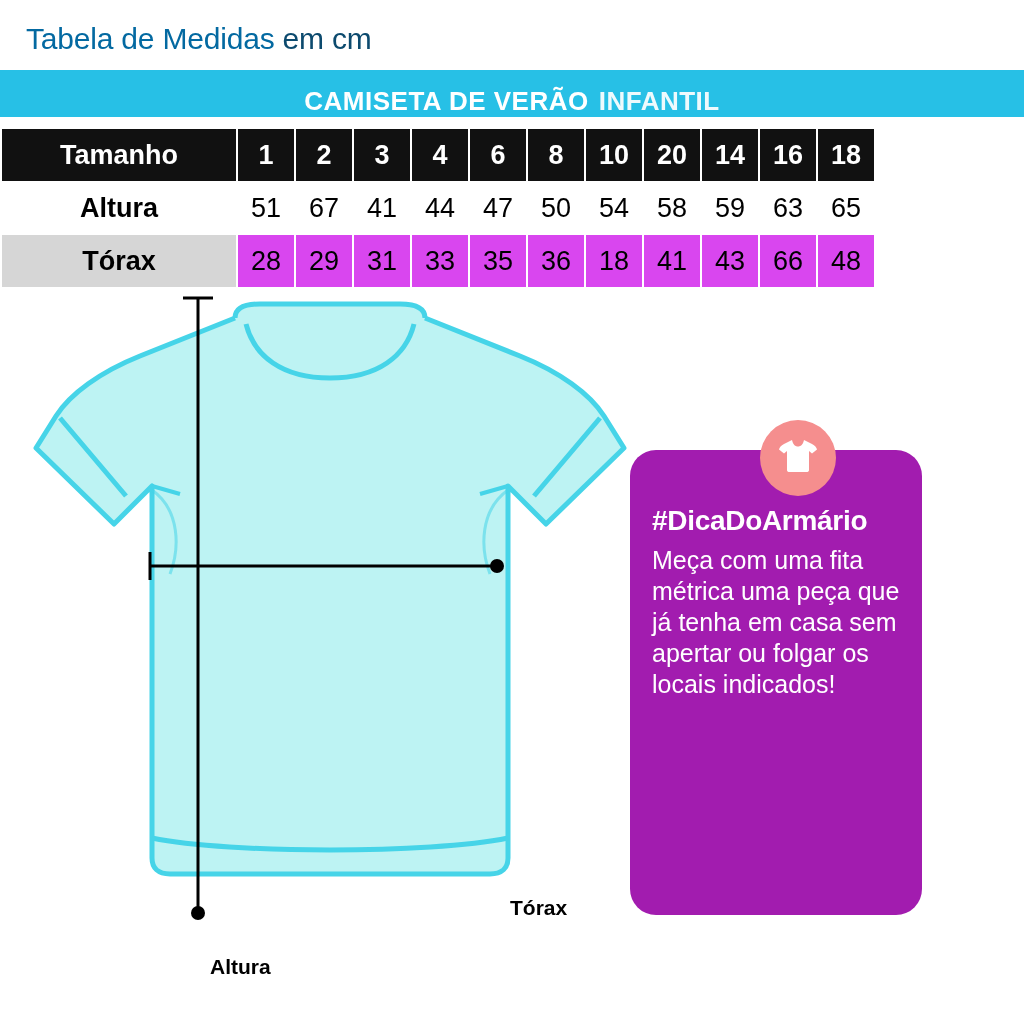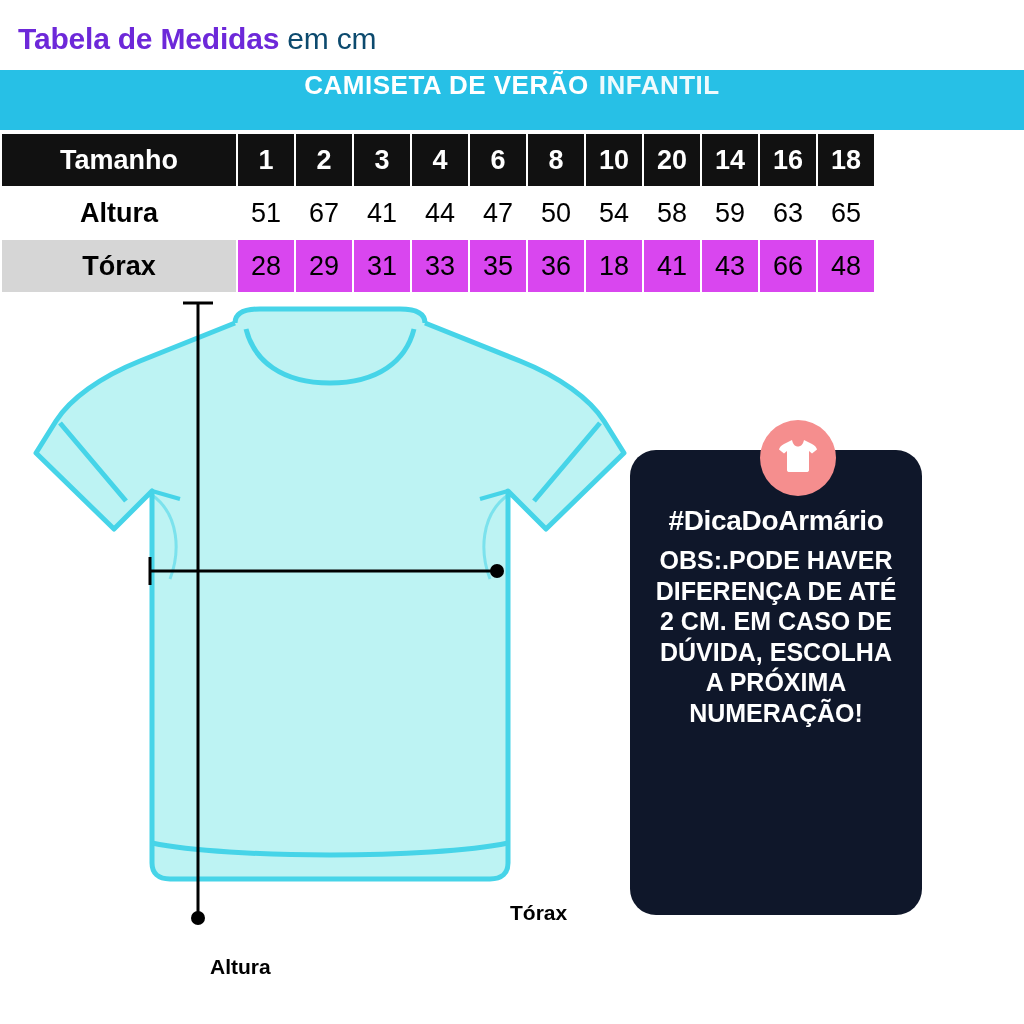--- a/index.html
+++ b/index.html
@@ -17,50 +17,51 @@
   }
 
   
   .title-row {
     padding: 22px 0 0 18px;
     font-size: 30px;
     letter-spacing: -0.2px;
     white-space: nowrap;
   }
   .title-strong {
-    color: #6d28d9;
-    font-weight: bold;
+    color: #0369a1;
+    font-weight: normal;
+    margin-left: 8px;
   }
   .title-light {
     color: #0c4a6e;
     font-weight: normal;
   }
 
   
   .banner {
     margin-top: 14px;
-    height: 60px;
+    height: 47px;
     background: #27c0e6;
     color: #ffffff;
     display: flex;
-    align-items: flex-start;
+    align-items: flex-end;
     justify-content: center;
     font-size: 26px;
     white-space: nowrap;
   }
   .banner .b-strong { font-weight: bold; letter-spacing: 0.5px; }
   .banner .b-light { font-weight: bold; opacity: .92; margin-left: 10px; letter-spacing: 0.5px;}
 
   
   table.size-table {
     width: 876px;
     border-collapse: separate;
     border-spacing: 2px 1px;
     table-layout: fixed;
-    margin-top: 3px;
+    margin-top: 11px;
   }
   table.size-table td {
     text-align: center;
     height: 50px;
     font-size: 27px;
     vertical-align: middle;
   }
   .lbl-cell {
     width: 232px;
     font-weight: bold;
@@ -111,24 +112,23 @@
     color: #000;
   }
 
   
   .tip-card {
     position: absolute;
     left: 630px;
     top: 450px;
     width: 292px;
     height: 465px;
-    background: #0f172a;
+    background: #a21caf;
     border-radius: 26px;
     color: #ffffff;
-    text-align: center;
     box-sizing: border-box;
     padding: 55px 22px 0 22px;
   }
   .tip-badge {
     position: absolute;
     left: 760px;
     top: 420px;
     width: 76px;
     height: 76px;
     background: #f58e8e;
@@ -250,21 +250,21 @@
     <circle cx="497" cy="278" r="7" fill="#000"></circle>
   </svg>
 
   <span class="label-torax">Tórax</span>
 </div>
 
 <span class="label-altura">Altura</span>
 
 <div class="tip-card">
   <div class="tip-title">#DicaDoArmário</div>
-  <p class="tip-note">OBS:.PODE HAVER DIFERENÇA DE ATÉ 2 CM. EM CASO DE DÚVIDA, ESCOLHA A PRÓXIMA NUMERAÇÃO!</p>
+  <p class="tip-body">Meça com uma fita métrica uma peça que já tenha em casa sem apertar ou folgar os locais indicados!</p>
 </div>
 
 <div class="tip-badge">
   <span>
     <svg width="40" height="38" viewBox="0 0 40 38" xmlns="http://www.w3.org/2000/svg">
       <path d="M14 3 L6 7 C3 8.5 1.5 10.5 1 12.5 L6 16.5 L9 14 L9 33
                C9 34.5 10 35 11.5 35 L28.5 35 C30 35 31 34.5 31 33 L31 14
                L34 16.5 L39 12.5 C38.5 10.5 37 8.5 34 7 L26 3
                C25 7.5 22.8 9.5 20 9.5 C17.2 9.5 15 7.5 14 3 Z" fill="#ffffff"></path>
     </svg>

